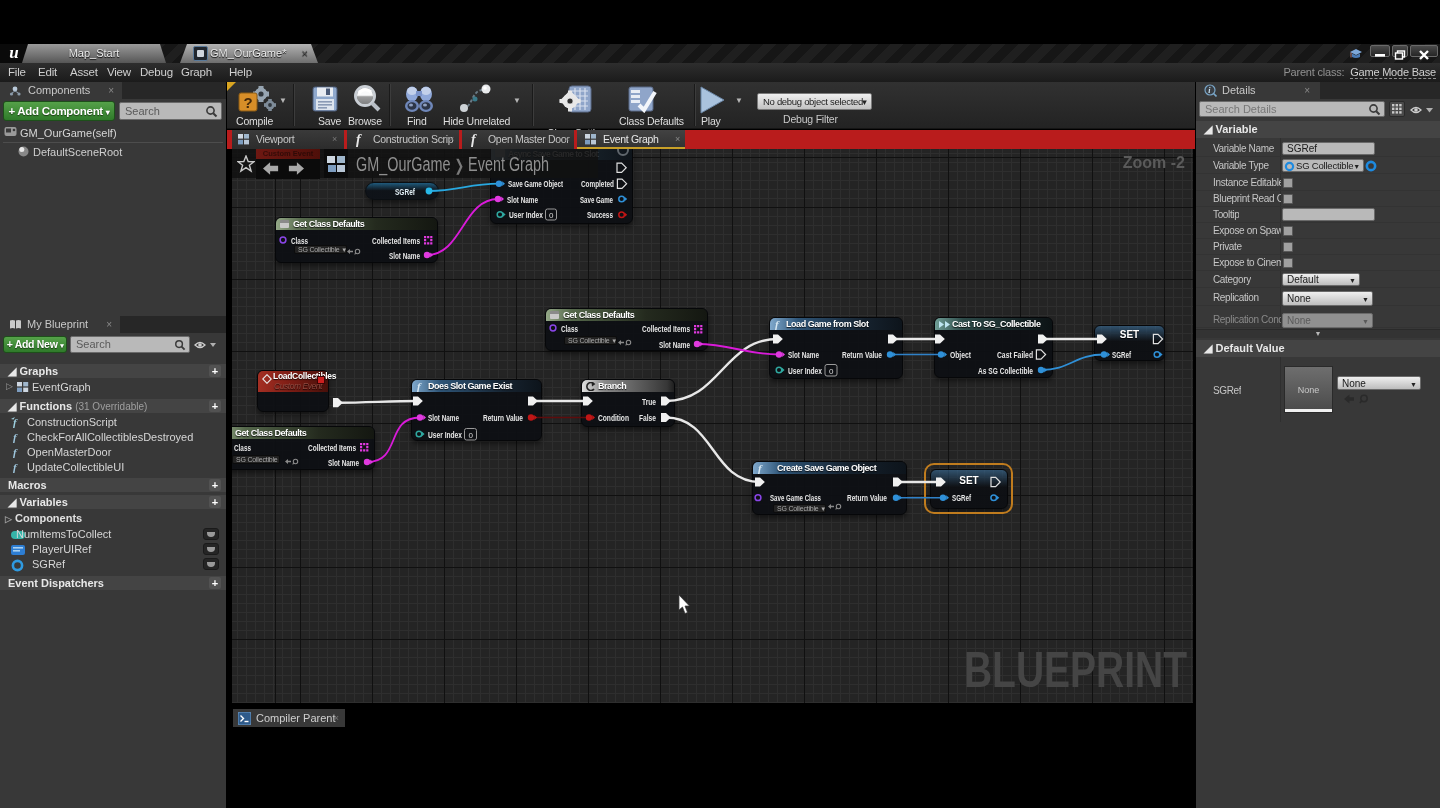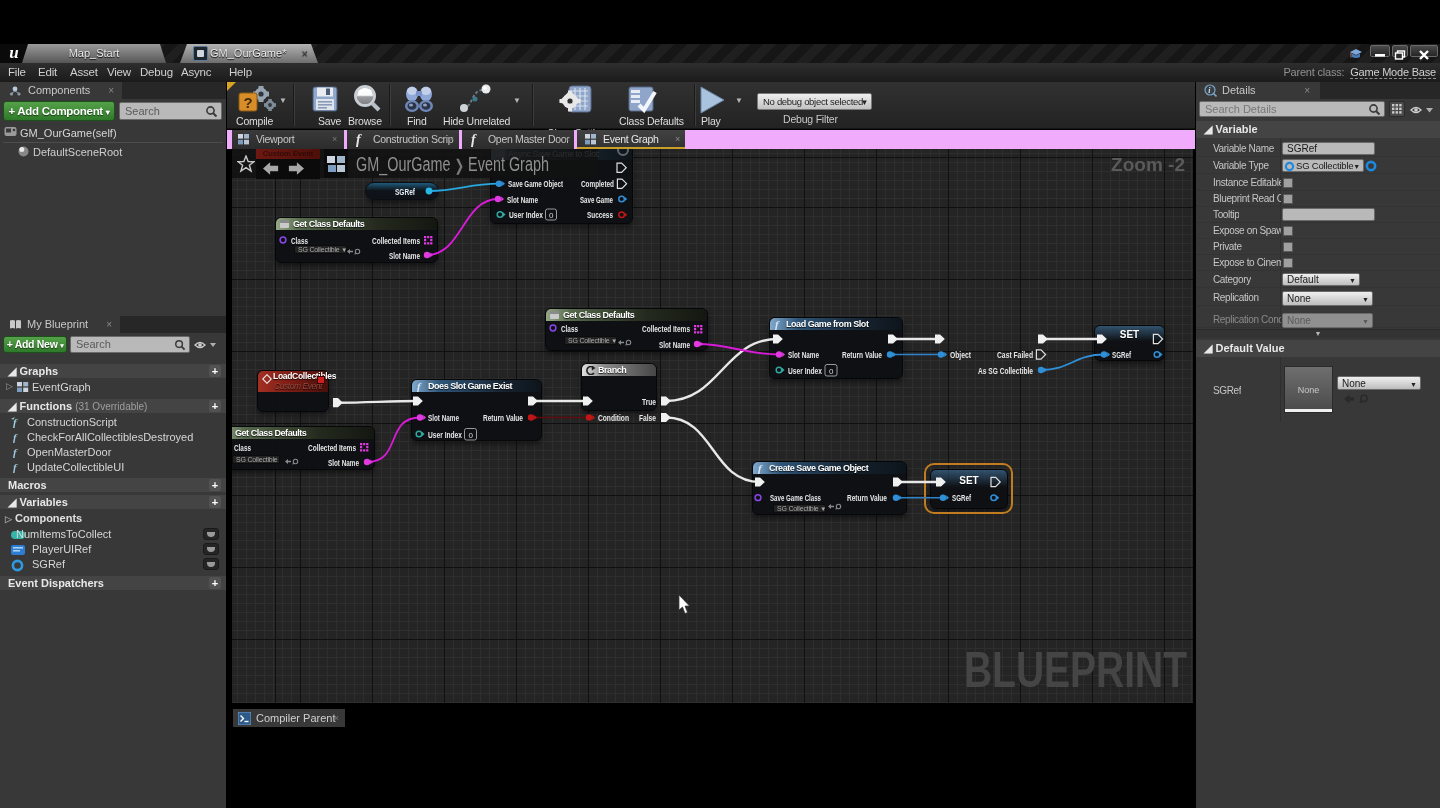--- a/index.html
+++ b/index.html
@@ -36,40 +36,40 @@
 .dlab{position:absolute;left:17px;top:2px;font-size:10px;letter-spacing:-0.35px;color:#c6c6c6;white-space:nowrap;max-width:68px;overflow:hidden}
 .dbox{position:absolute;left:86px;top:1px;height:13px;background:#b9b9b9;border:1px solid #6a6a6a;border-radius:2px;font-size:10px;color:#1a1a1a;line-height:12px;padding-left:4px}
 .dbox .caret{position:absolute;right:3px;top:1px;font-size:7px;color:#222}
 .dchk{position:absolute;left:87px;top:3px;width:10px;height:10px;background:#a0a0a0;border:1px solid #5a5a5a;border-radius:1px}
 .item{position:absolute;color:#d6d6d6;font-size:11px}
 
 #toolbar{position:absolute;left:227px;top:82px;width:968px;height:47px;background:linear-gradient(#313131,#232323);border-bottom:1px solid #151515}
 .tlabel{position:absolute;color:#dedede;font-size:10.5px;letter-spacing:-0.2px;white-space:nowrap}
 .tsep{position:absolute;top:2px;width:1px;height:42px;background:#1a1a1a;box-shadow:1px 0 0 #3c3c3c}
 
-#doctabs{position:absolute;left:227px;top:130px;width:968px;height:19px;background:#f0abfc}
+#doctabs{position:absolute;left:227px;top:130px;width:968px;height:19px;background:#b91c1c}
 .dtab{position:absolute;top:0;height:19px;background:linear-gradient(#3a3a3a,#2c2c2c);color:#c6c6c6;font-size:10.5px;letter-spacing:-0.3px;line-height:19px;white-space:nowrap}
 
 #canvas{position:absolute;left:232px;top:149px;width:961px;height:554px;overflow:hidden;background:
  repeating-linear-gradient(to right,#101010 0 1px,transparent 1px 72px),
  repeating-linear-gradient(to bottom,#101010 0 1px,transparent 1px 72px),
  repeating-linear-gradient(to right,#2e2e2e 0 1px,transparent 1px 9px),
  repeating-linear-gradient(to bottom,#2e2e2e 0 1px,transparent 1px 9px),
  #242424;
  background-position:68px 58px,68px 58px,5px 4px,5px 4px,0 0}
 .node{position:absolute;background:rgba(13,15,19,0.93);border:1px solid #060709;border-radius:6px;box-shadow:0 3px 5px rgba(0,0,0,0.45);z-index:1}
 .nhead{position:absolute;left:0;top:0;width:100%;height:12px;border-radius:5px 5px 0 0;color:#fff;font-size:9px;letter-spacing:-0.45px;font-weight:bold;text-shadow:0 1px 1px rgba(0,0,0,0.8);white-space:nowrap;line-height:12px}
 .h-fn{background:linear-gradient(to right,#7fa8cc,#2e5578 28px,#16222e 95px,#0d141b)}
 .h-pure{background:linear-gradient(to right,#94a887,#55684b 26px,#242a1e 100px,#141711)}
 .h-branch{background:linear-gradient(to right,#e0e0e0,#8a8a8a 22px,#373737 85px,#1f1f1f)}
 .h-cast{background:linear-gradient(to right,#6f9e96,#2d4a48 28px,#121d1f 95px,#0c1315)}
 .h-event{background:linear-gradient(to right,#a42f23,#7e1d15 45%,#47100a)}
 .h-async{background:linear-gradient(to right,#8fa6b8,#3c5468 28px,#172129 95px,#0e141a)}
 #watermark{position:absolute;right:6px;bottom:4px;color:#454545;font-size:50px;font-weight:bold;transform:scaleX(0.78);transform-origin:right bottom;z-index:0;letter-spacing:0}
-#zoomlbl{position:absolute;right:8px;top:5px;color:#5a5a5a;font-size:19px;font-weight:bold;z-index:4}
+#zoomlbl{position:absolute;right:8px;top:5px;color:#5a5a5a;font-size:16px;font-weight:bold;z-index:4}
 
 #bcrumb{position:absolute;left:0;top:0;width:366px;height:29px;background:rgba(17,17,17,0.87);z-index:2}
 #bcontent{position:absolute;left:0;top:0;width:620px;height:30px;z-index:4}
 #bigtitle{position:absolute;left:124px;top:4px;color:#8f8f8f;font-size:20px;white-space:nowrap;transform:scaleX(0.72);transform-origin:left top}
 #overlay{position:absolute;left:0;top:0;z-index:3}
 .chip{position:absolute;background:#222;border:1px solid #0c0c0c;border-radius:2px;color:#a9a9a9;font-size:7px;letter-spacing:-0.2px;z-index:2;white-space:nowrap;overflow:hidden}
 
 #comptab{position:absolute;left:233px;top:709px;width:112px;height:18px;background:#383838;color:#cfcfcf;font-size:11px;line-height:18px}
 #compbox{position:absolute;left:233px;top:729px;width:959px;height:79px;background:#1c1c1c;border:1px solid #5f5f5f;border-bottom:none}
 #comptext{position:absolute;left:19px;top:6px;font-family:"Liberation Mono",monospace;font-size:9.7px;color:#b4b4b4;white-space:pre}
@@ -96,21 +96,21 @@
 <div class="winbtn" style="left:1410px;width:28px"><svg width="26" height="10" viewBox="0 0 26 10">
         <path d="M9,1 L17,9 M17,1 L9,9" stroke="#fff" stroke-width="2.4"></path>
       </svg></div>
 
 <div id="menubar">
 <span class="mitem" style="left:8px">File</span>
 <span class="mitem" style="left:38px">Edit</span>
 <span class="mitem" style="left:70px">Asset</span>
 <span class="mitem" style="left:107px">View</span>
 <span class="mitem" style="left:140px">Debug</span>
-<span class="mitem" style="left:181px">Async</span>
+<span class="mitem" style="left:181px">Graph</span>
 <span class="mitem" style="left:229px">Help</span>
 <span id="pclass">Parent class:&nbsp; <b>Game Mode Base</b></span>
 </div>
 
 <div class="panel" id="leftpanel" style="left:0;top:82px;width:226px;height:726px">
 
  <div class="tabrow" style="height:17px"></div>
  <div class="ptab" style="width:122px;padding-left:28px">Components<span class="x" style="position:absolute;right:8px">×</span>
    <svg style="position:absolute;left:9px;top:3px" width="13" height="12" viewBox="0 0 13 12">
           <circle cx="6" cy="4" r="2.4" fill="#b9c9d9"></circle>
@@ -376,40 +376,46 @@
         </svg>
  <div style="position:absolute;right:3px;top:5px;width:8px;height:8px;background:#cc2020;border:1px solid #3a0505"></div>
 </div>
 <div class="node" id="nF" style="left:-14px;top:277px;width:157px;height:44px">
  <div class="nhead h-pure" style="padding-left:16px">Get Class Defaults</div>
 </div>
 <div class="node" id="nG" style="left:179px;top:230px;width:131px;height:62px">
  <div class="nhead h-fn" style="padding-left:16px">Does Slot Game Exist</div>
  <span style="position:absolute;left:5px;top:0px;font-family:'Liberation Serif';font-style:italic;font-weight:bold;font-size:11px;color:#d8e8f2">f</span>
 </div>
-<div class="node" id="nH" style="left:349px;top:214px;width:76px;height:48px">
+<div class="node" id="nH" style="left:349px;top:230px;width:94px;height:48px">
  <div class="nhead h-branch" style="padding-left:16px;color:#fff">Branch</div>
  <svg style="position:absolute;left:4px;top:2px" width="10" height="9" viewBox="0 0 10 9">
           <path d="M8,7 A4,4 0 1,1 8,2" fill="none" stroke="#222" stroke-width="1.6"></path>
           <path d="M5.5,0 L9.5,2 L6,4.5 Z" fill="#222"></path>
         </svg>
 </div>
 <div class="node" id="nI" style="left:537px;top:168px;width:134px;height:62px">
  <div class="nhead h-fn" style="padding-left:16px">Load Game from Slot</div>
  <span style="position:absolute;left:5px;top:0px;font-family:'Liberation Serif';font-style:italic;font-weight:bold;font-size:11px;color:#d8e8f2">f</span>
 </div>
+<div class="node" id="nJ" style="left:702px;top:168px;width:119px;height:61px">
+ <div class="nhead h-cast" style="padding-left:17px">Cast To SG_Collectible</div>
+ <svg style="position:absolute;left:4px;top:3px" width="12" height="7" viewBox="0 0 12 7">
+          <path d="M0,0 L5,3.5 L0,7 Z M6,0 L11,3.5 L6,7 Z" fill="#bfe6f2"></path>
+        </svg>
+</div>
 <div class="node" id="nK" style="left:862px;top:176px;width:71px;height:36px;background:linear-gradient(to bottom,rgba(60,120,170,0.55),rgba(13,15,19,0.94) 45%)">
  <div style="position:absolute;left:0;top:3px;width:100%;text-align:center;color:#fff;font-weight:bold;font-size:10px;text-shadow:0 1px 1px #000">SET</div>
 </div>
 <div class="node" id="nM" style="left:698px;top:320px;width:78px;height:40px;background:linear-gradient(to bottom,rgba(60,120,170,0.55),rgba(13,15,19,0.94) 45%)">
  <div style="position:absolute;left:0;top:5px;width:100%;text-align:center;color:#fff;font-weight:bold;font-size:10px;text-shadow:0 1px 1px #000">SET</div>
 </div>
 <div style="position:absolute;left:692px;top:314px;width:89px;height:51px;border:2px solid #c07c1e;border-radius:10px;z-index:2"></div>
 <div class="node" id="nL" style="left:520px;top:312px;width:155px;height:54px">
- <div class="nhead h-fn" style="padding-left:16px">Create Save Game Object</div>
+ <div class="nhead h-fn" style="padding-left:24px">Create Save Game Object</div>
  <span style="position:absolute;left:5px;top:0px;font-family:'Liberation Serif';font-style:italic;font-weight:bold;font-size:11px;color:#d8e8f2">f</span>
 </div>
 
 <div class="chip" style="left:62px;top:96px;width:53px;height:9px;padding-left:3px;line-height:8px">SG Collectible <span style="font-size:6px">▼</span></div>
 <div class="chip" style="left:332px;top:187px;width:53px;height:9px;padding-left:3px;line-height:8px">SG Collectible <span style="font-size:6px">▼</span></div>
 <div class="chip" style="left:0px;top:306px;width:48px;height:9px;padding-left:3px;line-height:8px">SG Collectible <span style="font-size:6px">▼</span></div>
 <div class="chip" style="left:541px;top:355px;width:53px;height:9px;padding-left:3px;line-height:8px">SG Collectible <span style="font-size:6px">▼</span></div>
 
 <div id="bcrumb"></div>
 <div id="bcontent">

